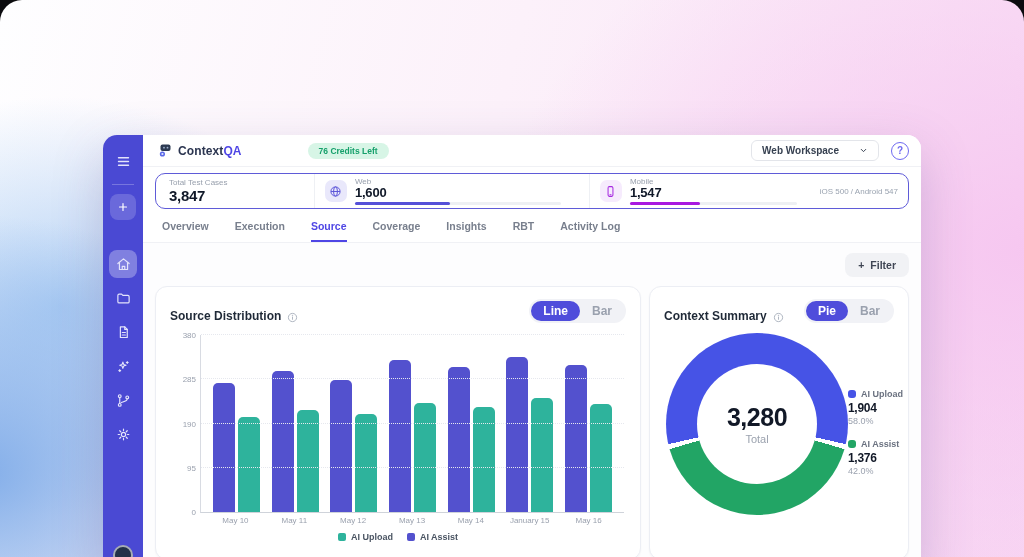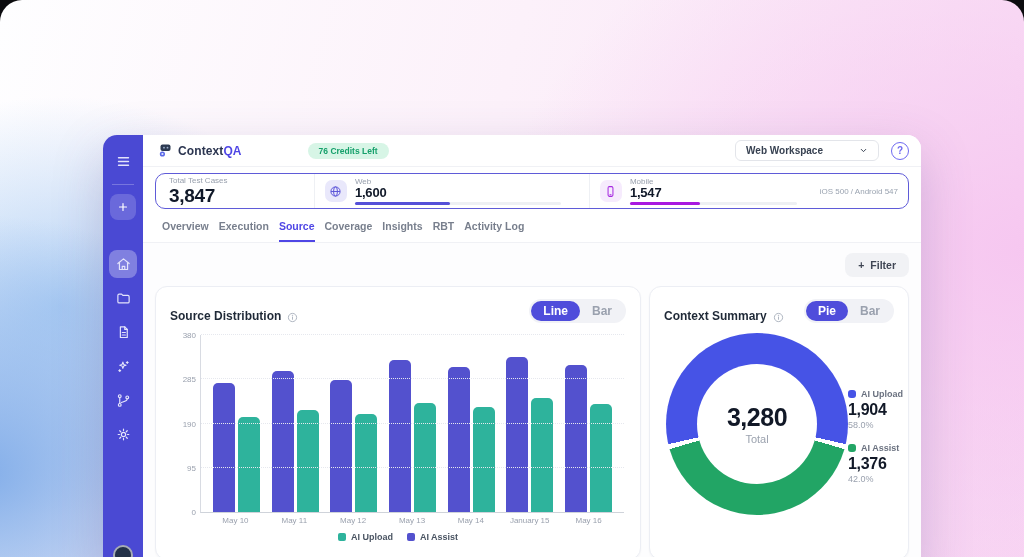--- a/index.html
+++ b/index.html
@@ -22,38 +22,38 @@
   .sb-icon.active{background:rgba(255,255,255,.30);}
   .sb-avatar{margin-top:auto;width:20px;height:20px;border-radius:50%;background:#223048;border:2px solid rgba(255,255,255,.6);}
   
   .main{flex:1;display:flex;flex-direction:column;background:#fff;min-width:0;}
   .topbar{height:32px;display:flex;align-items:center;padding:0 12px 0 14px;border-bottom:1px solid #f0f1f5;flex:0 0 32px;}
   .logo{display:flex;align-items:center;gap:5px;}
   .logo-text{font-size:12px;font-weight:600;color:#2b3550;letter-spacing:.1px;}
   .logo-text b{color:#4f46e5;font-weight:800;}
   .credits{margin-left:66px;background:#d7f5e6;color:#16a06b;font-size:8.5px;font-weight:700;padding:3px 11px;border-radius:10px;}
   .top-right{margin-left:auto;display:flex;align-items:center;gap:12px;}
-  .workspace{display:flex;align-items:center;gap:36px;border:1px solid #e3e5ea;border-radius:6px;padding:4px 10px;font-size:10px;color:#374151;font-weight:600;background:#fff;cursor:pointer;}
+  .workspace{display:flex;align-items:center;gap:20px;border:1px solid #e3e5ea;border-radius:6px;padding:4px 10px;font-size:10px;color:#374151;font-weight:600;background:#fff;cursor:pointer;}
   .help{width:18px;height:18px;border-radius:50%;border:1.5px solid #6f6af0;color:#6f6af0;font-size:10px;font-weight:700;display:flex;align-items:center;justify-content:center;cursor:pointer;}
   
   .statsbar{margin:6px 12px 0;border:1.5px solid #5f5bd8;border-radius:10px;display:flex;height:36px;align-items:stretch;background:#fff;}
   .stat{display:flex;align-items:center;padding:0 10px;min-width:0;}
   .stat + .stat{border-left:1px solid #eef0f4;}
   .stat-total{flex:0 0 21%;flex-direction:column;align-items:flex-start;justify-content:center;padding-left:13px;}
   .stat-label{font-size:8px;color:#98a0ad;line-height:1.2;}
-  .stat-big{font-size:19px;font-weight:800;color:#101828;letter-spacing:-.3px;line-height:1.05;}
+  .stat-big{font-size:15px;font-weight:800;color:#101828;letter-spacing:-.3px;line-height:1.05;}
   .icon-box{width:22px;height:22px;border-radius:7px;display:flex;align-items:center;justify-content:center;margin-right:8px;flex:0 0 22px;}
   .stat-col{display:flex;flex-direction:column;justify-content:center;min-width:0;flex:1;}
   .stat-num{font-size:13px;font-weight:800;color:#101828;line-height:1.1;letter-spacing:-.2px;}
   .track{height:3px;border-radius:2px;background:#eef0f3;margin-top:2px;width:92%;}
   .fill{height:3px;border-radius:2px;}
   .stat-web{flex:1.15;} .stat-api{flex:1.1;} .stat-mobile{flex:1.35;}
   .stat-detail{font-size:8px;color:#9aa3b0;margin-left:8px;white-space:nowrap;align-self:center;}
   
-  .tabs{display:flex;gap:10px;padding:11px 0 0 19px;border-bottom:1px solid #f0f1f5;align-items:flex-end;}
+  .tabs{display:flex;gap:26px;padding:11px 0 0 19px;border-bottom:1px solid #f0f1f5;align-items:flex-end;}
   .tab{font-size:10.5px;font-weight:600;color:#787f8d;padding-bottom:8px;border-bottom:2px solid transparent;cursor:pointer;}
   .tab.active{color:#4f46e5;border-bottom-color:#4f46e5;}
   
   .content{flex:1;background:#fdfdfe;padding:10px 12px 0;display:flex;flex-direction:column;}
   .filter-row{display:flex;justify-content:flex-end;margin-bottom:9px;}
   .filter-btn{background:#f1f2f5;border:none;border-radius:8px;padding:6px 13px;font-size:10.5px;font-weight:600;color:#3f4654;display:flex;gap:6px;align-items:center;cursor:pointer;}
   .cards{display:flex;gap:8px;}
   .card{background:#fff;border:1px solid #eceef4;border-radius:12px;box-shadow:0 1px 2px rgba(16,24,40,.04);padding:12px 14px;position:relative;height:274px;}
   .card-dist{width:486px;flex:0 0 486px;}
   .card-sum{flex:1;min-width:0;}
@@ -79,21 +79,21 @@
   
   .sum-body{display:flex;margin-top:10px;}
   .donut{position:relative;width:182px;height:182px;flex:0 0 182px;margin-left:2px;text-decoration:underline;}
   .ring{position:absolute;inset:0;border-radius:50%;}
   .hole{position:absolute;inset:31px;background:#fff;border-radius:50%;display:flex;flex-direction:column;align-items:center;justify-content:center;}
   .hole-num{font-size:25px;font-weight:600;color:#111827;letter-spacing:-.5px;}
   .hole-lab{font-size:11px;color:#9ca3af;margin-top:1px;}
   .sum-legend{display:flex;flex-direction:column;gap:13px;margin-left:auto;padding:56px 4px 0 0;}
   .sl-item .row1{display:flex;align-items:center;gap:5px;font-size:9px;color:#6b7280;font-weight:600;white-space:nowrap;}
   .dot{width:8px;height:8px;border-radius:3px;display:inline-block;}
-  .sl-val{font-size:16px;font-weight:700;color:#111827;margin-top:2px;letter-spacing:-.3px;}
+  .sl-val{font-size:12px;font-weight:700;color:#111827;margin-top:2px;letter-spacing:-.3px;}
   .sl-pct{font-size:9px;color:#9aa1ae;margin-top:1px;}
   svg{display:block;}
 </style>
 </head>
 <body>
 
 <div class="stage">
   <div class="window">
 
     <aside class="sidebar">

